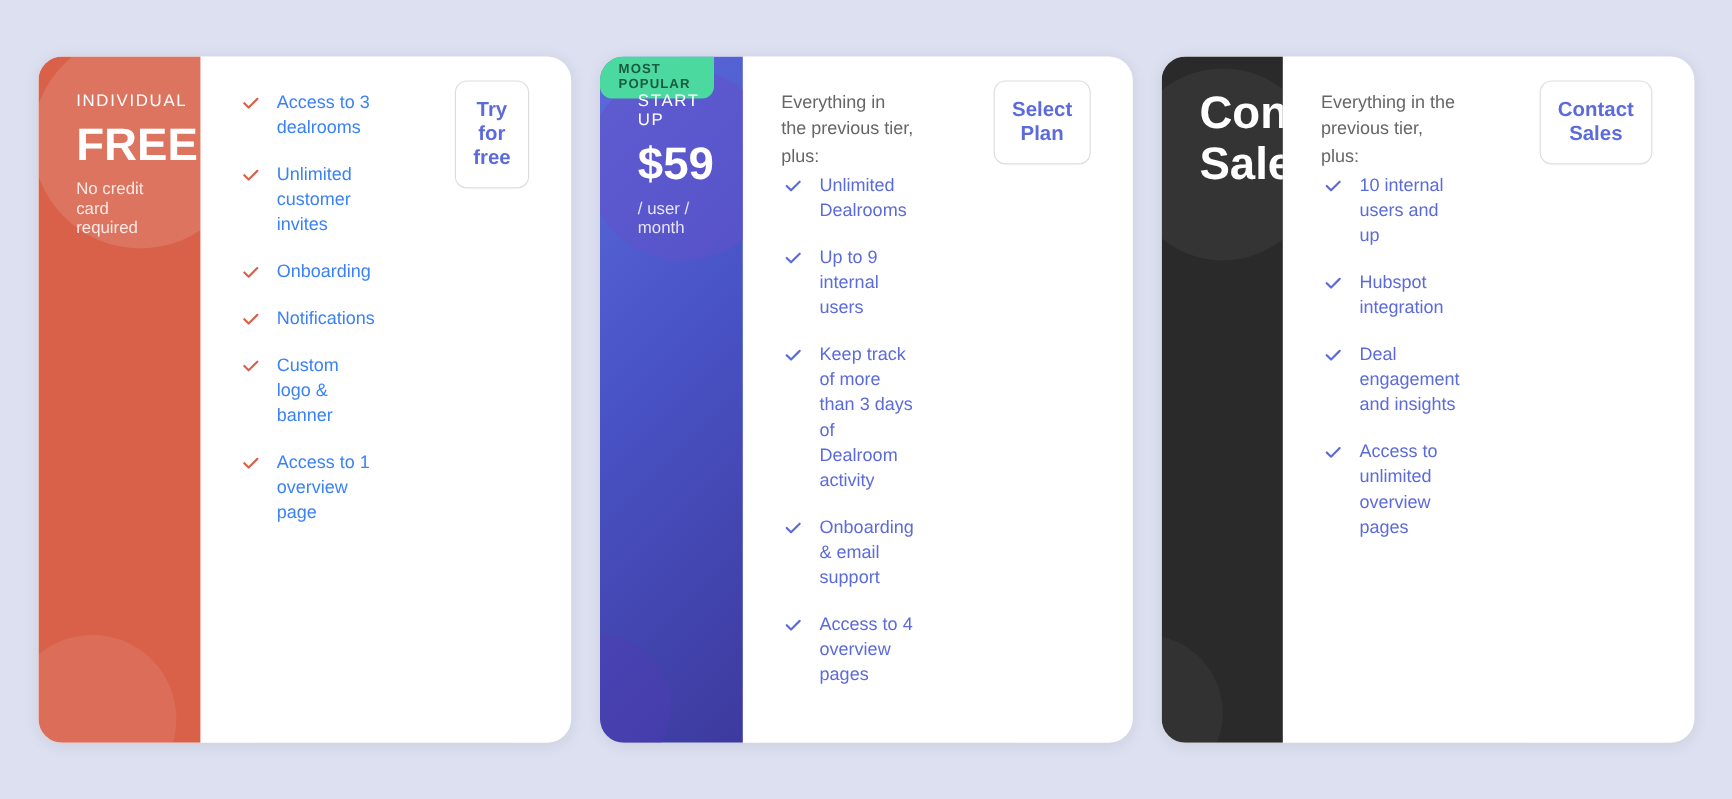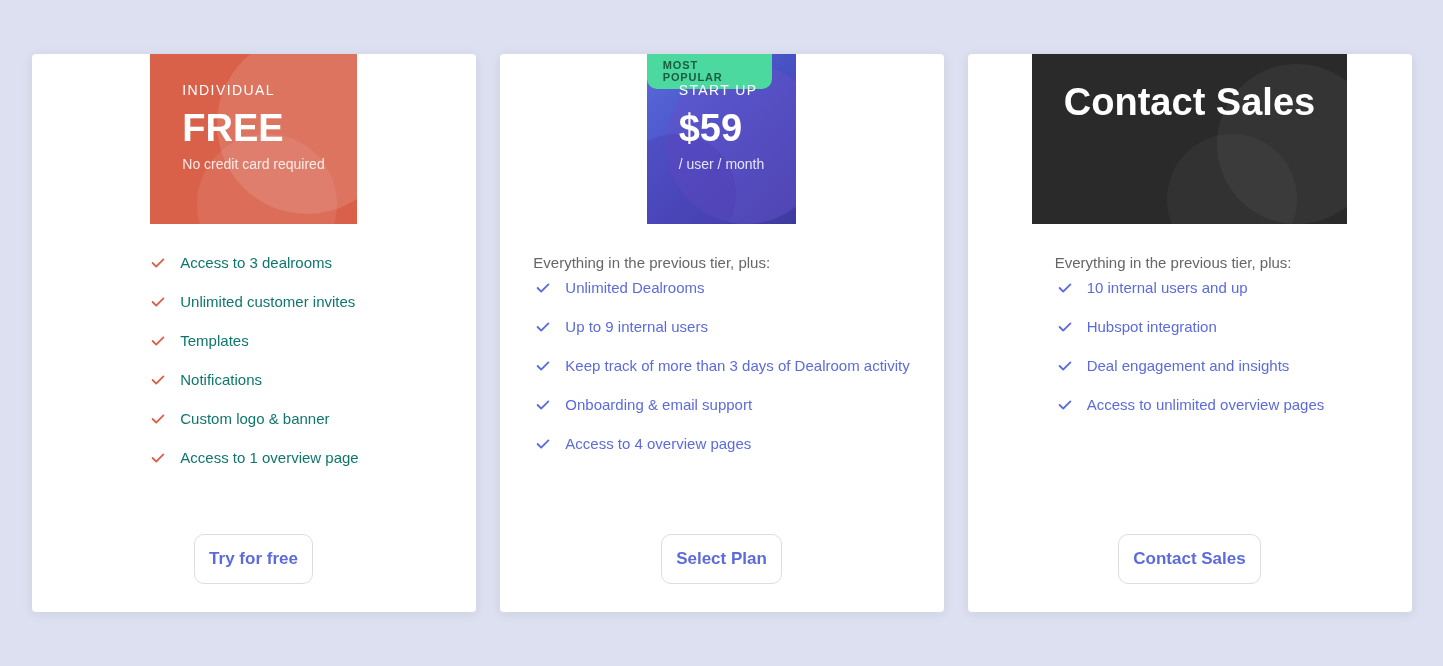--- a/index.html
+++ b/index.html
@@ -18,27 +18,26 @@
       display: flex;
       gap: 24px;
       align-items: stretch;
       max-width: 1380px;
       width: 100%;
     }
 
     .plan-card {
       flex: 1;
       background: #fff;
-      border-radius: 4px;
+      border-radius: 20px;
       overflow: hidden;
       display: flex;
-      flex-direction: column;
+      flex-direction: row;
       box-shadow: 0 2px 12px rgba(0,0,0,0.08);
       position: relative;
-      align-items: center;
     }
 
     
     .plan-card--individual .plan-header {
       background: #d9614a;
       padding: 28px 32px 32px;
       position: relative;
       overflow: hidden;
       min-height: 170px;
     }
@@ -217,21 +216,21 @@
     .plan-card--enterprise .check-icon {
       color: #5c6bdc;
     }
 
     .check-icon svg {
       width: 18px;
       height: 18px;
     }
 
     .feature-text {
-      color: #0f766e;
+      color: #3b82f6;
     }
 
     .plan-card--startup .feature-text,
     .plan-card--enterprise .feature-text {
       color: #5c6bdc;
     }
 
     .plan-footer {
       padding: 20px 35px 28px;
     }
@@ -276,21 +275,21 @@
               </svg>
             </span>
             <span class="feature-text">Unlimited customer invites</span>
           </li>
           <li class="feature-item">
             <span class="check-icon">
               <svg viewBox="0 0 20 20" fill="currentColor">
                 <path fill-rule="evenodd" d="M16.707 5.293a1 1 0 010 1.414l-8 8a1 1 0 01-1.414 0l-4-4a1 1 0 011.414-1.414L8 12.586l7.293-7.293a1 1 0 011.414 0z" clip-rule="evenodd"></path>
               </svg>
             </span>
-            <span class="feature-text">Templates</span>
+            <span class="feature-text">Onboarding</span>
           </li>
           <li class="feature-item">
             <span class="check-icon">
               <svg viewBox="0 0 20 20" fill="currentColor">
                 <path fill-rule="evenodd" d="M16.707 5.293a1 1 0 010 1.414l-8 8a1 1 0 01-1.414 0l-4-4a1 1 0 011.414-1.414L8 12.586l7.293-7.293a1 1 0 011.414 0z" clip-rule="evenodd"></path>
               </svg>
             </span>
             <span class="feature-text">Notifications</span>
           </li>
           <li class="feature-item">

